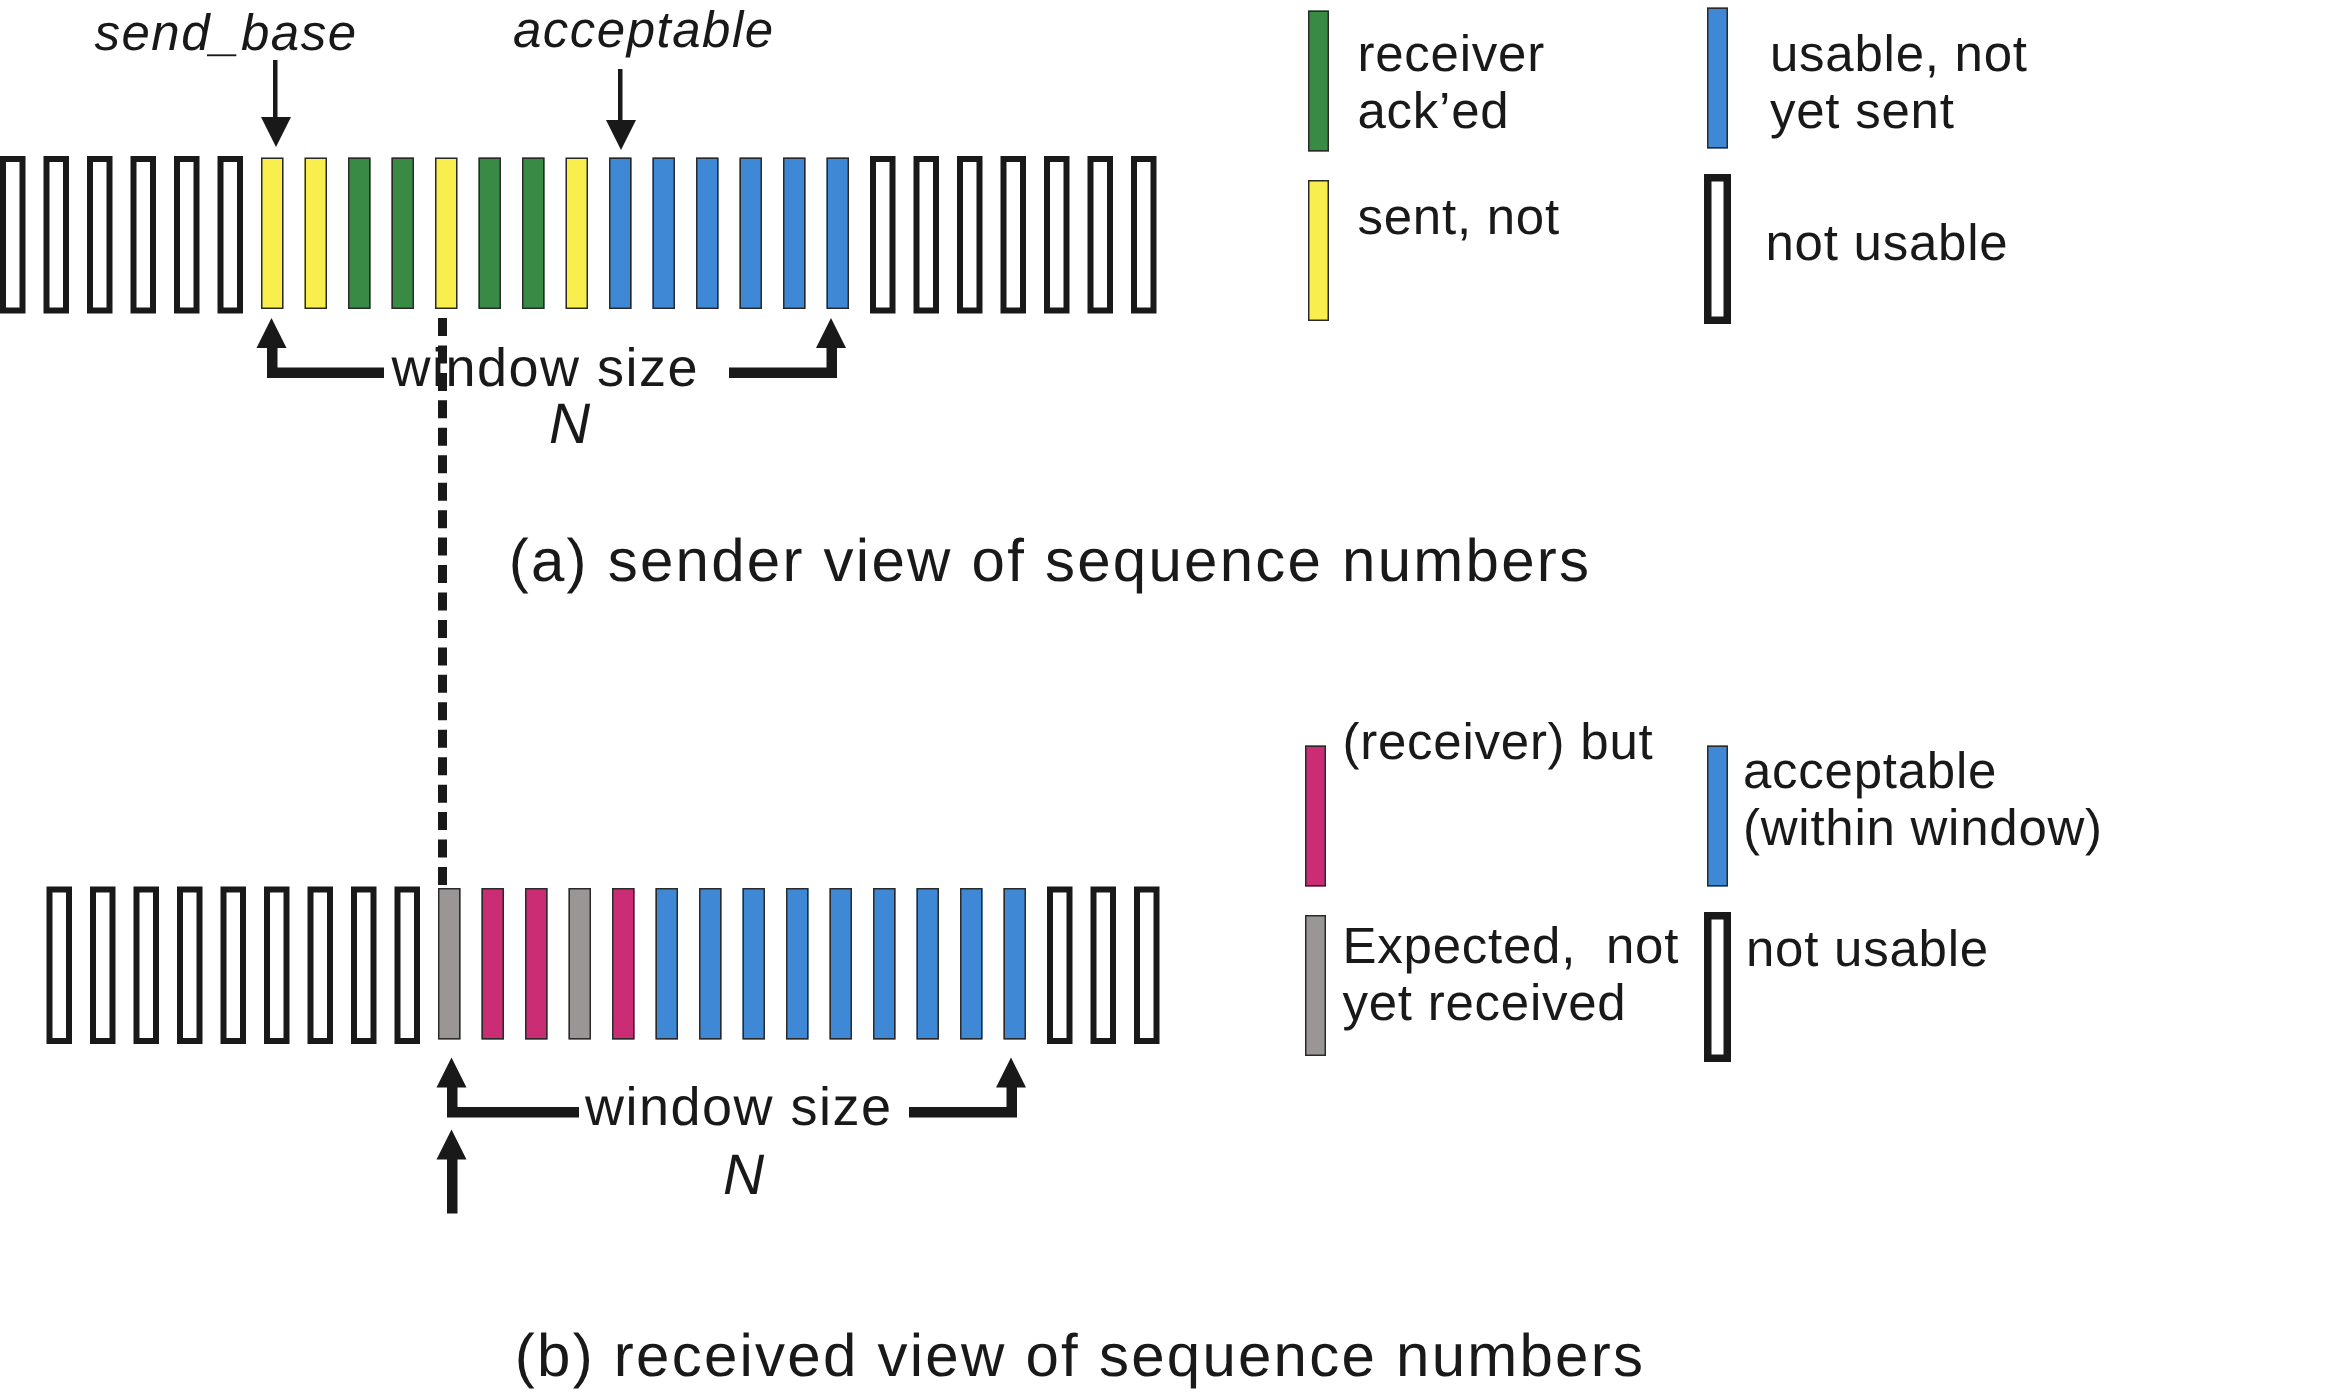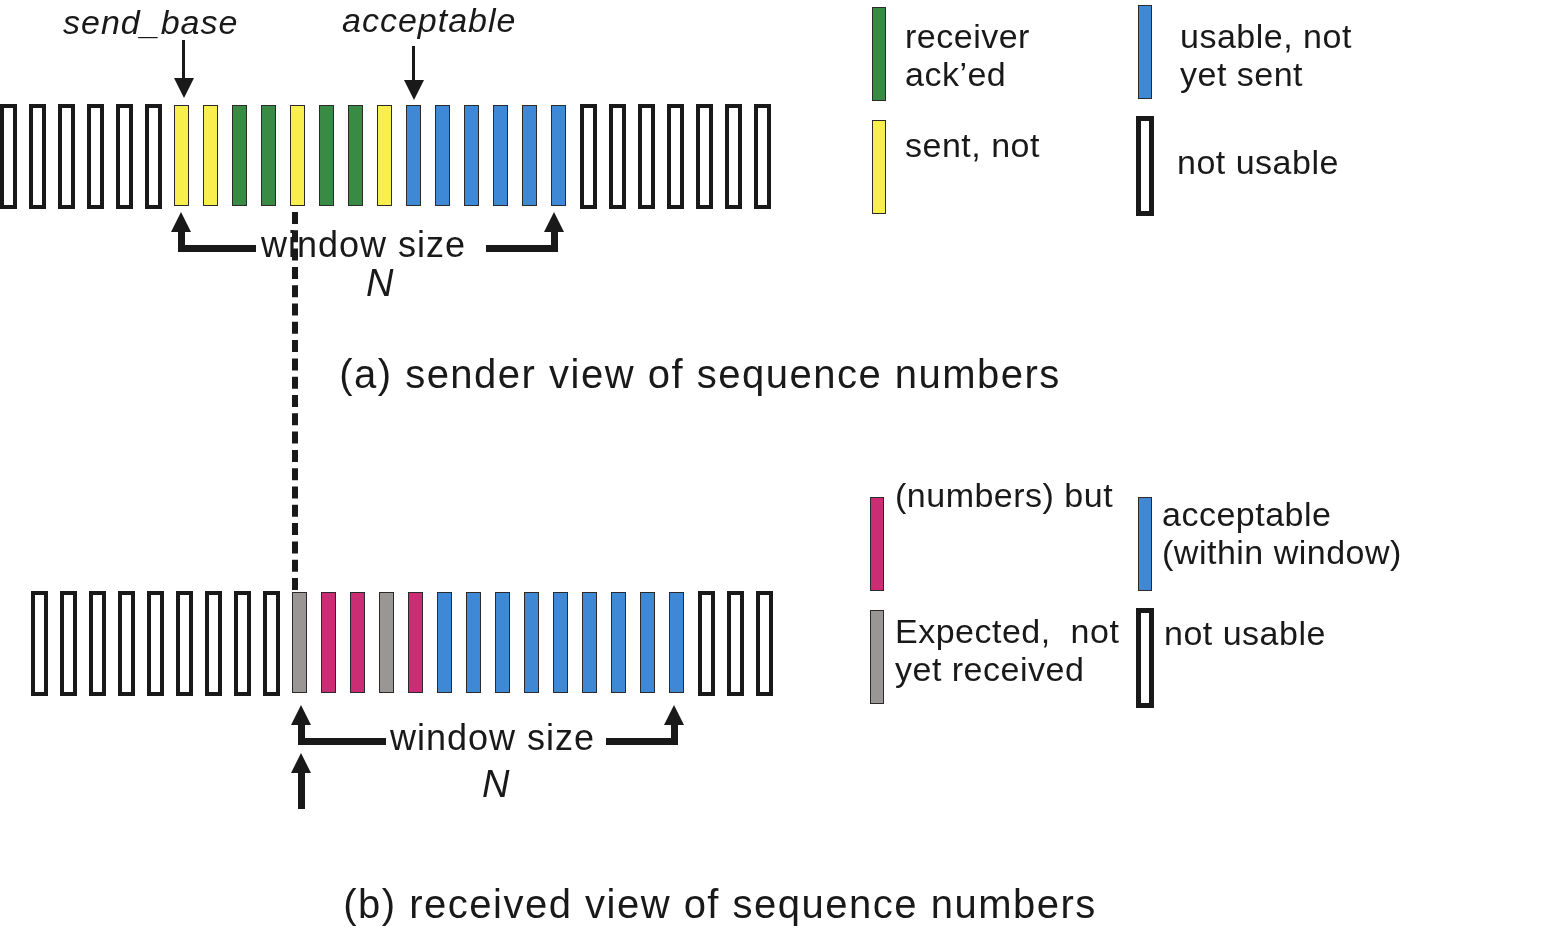--- a/index.html
+++ b/index.html
@@ -161,21 +161,21 @@
 
     <div class="swatch-outline" style="left:1136px;top:116px;"></div>
     <div class="abs" style="left:1177px;top:143px;">
         <div class="legend-line">not usable</div>
       </div>
   </div>
 
   <div>
     <div class="swatch" style="left: 870px; top: 497px; background: rgb(203, 45, 116);"></div>
     <div class="abs" style="left:895px;top:476px;">
-        <div class="legend-line">(numbers) but</div>
+        <div class="legend-line">(receiver) but</div>
       </div>
 
     <div class="swatch" style="left: 1138px; top: 497px; background: rgb(62, 136, 213);"></div>
     <div class="abs" style="left:1162px;top:495px;">
         <div class="legend-line">acceptable</div>
         <div class="legend-line">(within window)</div>
       </div>
 
     <div class="swatch" style="left: 870px; top: 610px; background: rgb(154, 150, 150);"></div>
     <div class="abs" style="left:895px;top:612px;">

